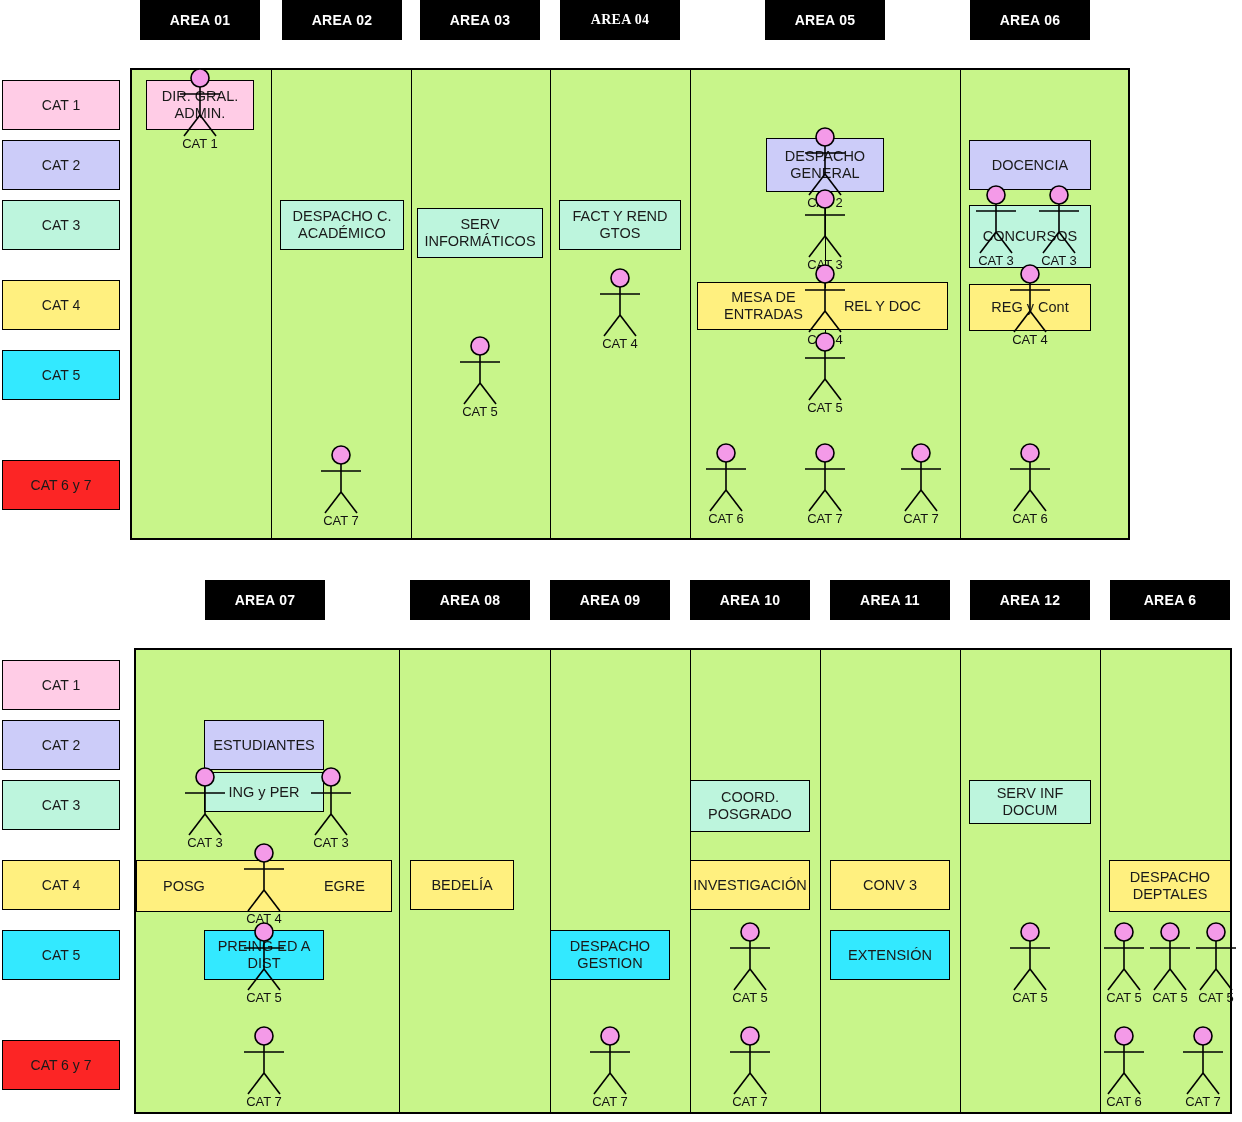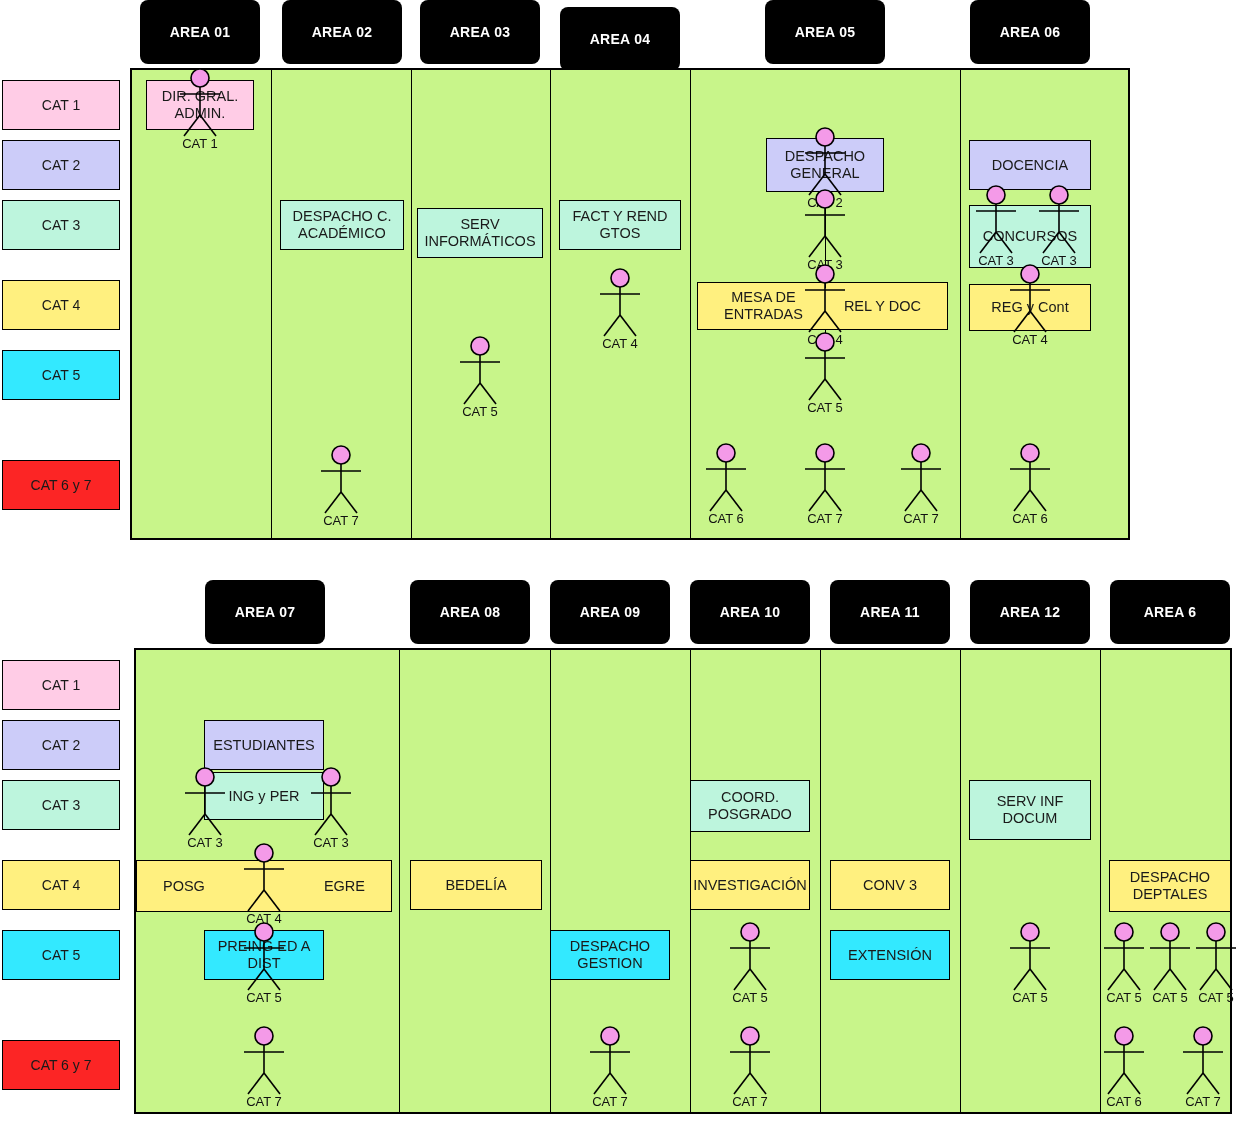--- a/index.html
+++ b/index.html
@@ -8,22 +8,21 @@
     font-family:"Liberation Sans", sans-serif;
     color:#111111;
   }
   .canvas{position:absolute;left:0;top:0;width:1242px;height:1122px;}
 
   
   .area-hdr{
     position:absolute;background:#000000;color:#ffffff;
     display:flex;align-items:center;justify-content:center;
     font-size:14px;font-weight:bold;letter-spacing:.3px;
-    height:64px;
-    border-radius:8px;
+    height:40px;
   }
 
   
   .legend-box{
     position:absolute;left:2px;width:118px;height:50px;
     border:1.5px solid #000;box-sizing:border-box;
     display:flex;align-items:center;justify-content:center;
     font-size:14px;color:#1a1a1a;
   }
 
@@ -63,21 +62,21 @@
 </style>
 </head>
 <body>
 
 <div class="canvas">
 
   <div id="top-headers">
       <div class="area-hdr" style="left: 140px; top: 0px; width: 120px;">AREA 01</div>
       <div class="area-hdr" style="left: 282px; top: 0px; width: 120px;">AREA 02</div>
       <div class="area-hdr" style="left: 420px; top: 0px; width: 120px;">AREA 03</div>
-      <div class="area-hdr" style="left: 560px; top: 7px; width: 120px;">AREA 04</div>
+      <div class="area-hdr" style="left: 560px; top: 0px; width: 120px; font-family: Liberation Serif, serif;">AREA 04</div>
       <div class="area-hdr" style="left: 765px; top: 0px; width: 120px;">AREA 05</div>
       <div class="area-hdr" style="left: 970px; top: 0px; width: 120px;">AREA 06</div>
     </div>
   <div id="top-legend">
       <div class="legend-box c1" style="top: 80px;">CAT 1</div>
       <div class="legend-box c2" style="top: 140px;">CAT 2</div>
       <div class="legend-box c3" style="top: 200px;">CAT 3</div>
       <div class="legend-box c4" style="top: 280px;">CAT 4</div>
       <div class="legend-box c5" style="top: 350px;">CAT 5</div>
       <div class="legend-box c67" style="top: 460px;">CAT 6 y 7</div>
@@ -288,32 +287,32 @@
   <div id="bottom-dividers">
       <div class="vdiv" style="left: 399px; top: 648px; height: 466px;"></div>
       <div class="vdiv" style="left: 550px; top: 648px; height: 466px;"></div>
       <div class="vdiv" style="left: 690px; top: 648px; height: 466px;"></div>
       <div class="vdiv" style="left: 820px; top: 648px; height: 466px;"></div>
       <div class="vdiv" style="left: 960px; top: 648px; height: 466px;"></div>
       <div class="vdiv" style="left: 1100px; top: 648px; height: 466px;"></div>
     </div>
   <div id="bottom-units">
       <div class="ubox c2" style="left: 204px; top: 720px; width: 120px; height: 50px;">ESTUDIANTES</div>
-      <div class="ubox c3" style="left: 204px; top: 772px; width: 120px; height: 48px;">ING y PER</div>
+      <div class="ubox c3" style="left: 204px; top: 772px; width: 120px; height: 40px;">ING y PER</div>
       <div class="ubox c5" style="left: 204px; top: 930px; width: 120px; height: 50px;">PREING ED A
 DIST</div>
-      <div class="ubox c4" style="left: 410px; top: 860px; width: 132px; height: 50px;">BEDELÍA</div>
+      <div class="ubox c4" style="left: 410px; top: 860px; width: 104px; height: 50px;">BEDELÍA</div>
       <div class="ubox c5" style="left: 550px; top: 930px; width: 120px; height: 50px;">DESPACHO
 GESTION</div>
       <div class="ubox c3" style="left: 690px; top: 780px; width: 120px; height: 52px;">COORD.
 POSGRADO</div>
       <div class="ubox c4" style="left: 690px; top: 860px; width: 120px; height: 50px;">INVESTIGACIÓN</div>
       <div class="ubox c4" style="left: 830px; top: 860px; width: 120px; height: 50px;">CONV 3</div>
       <div class="ubox c5" style="left: 830px; top: 930px; width: 120px; height: 50px;">EXTENSIÓN</div>
-      <div class="ubox c3" style="left: 969px; top: 780px; width: 122px; height: 60px;">SERV INF
+      <div class="ubox c3" style="left: 969px; top: 780px; width: 122px; height: 44px;">SERV INF
 DOCUM</div>
       <div class="ubox c4" style="left: 1109px; top: 860px; width: 122px; height: 52px;">DESPACHO
 DEPTALES</div>
       <div class="ubox split c4" style="left: 136px; top: 860px; width: 256px; height: 52px;"><span>POSG</span><span>EGRE</span></div>
     </div>
   <div id="bottom-figures">
       <div class="fig" style="left: 177px; top: 767px;">
 <svg width="56" height="72" viewBox="0 0 56 72">
   <circle cx="28" cy="10" r="9" fill="#f49ae8" stroke="#000" stroke-width="1.6"></circle>
   <line x1="28" y1="19" x2="28" y2="47" stroke="#000" stroke-width="1.6"></line>

